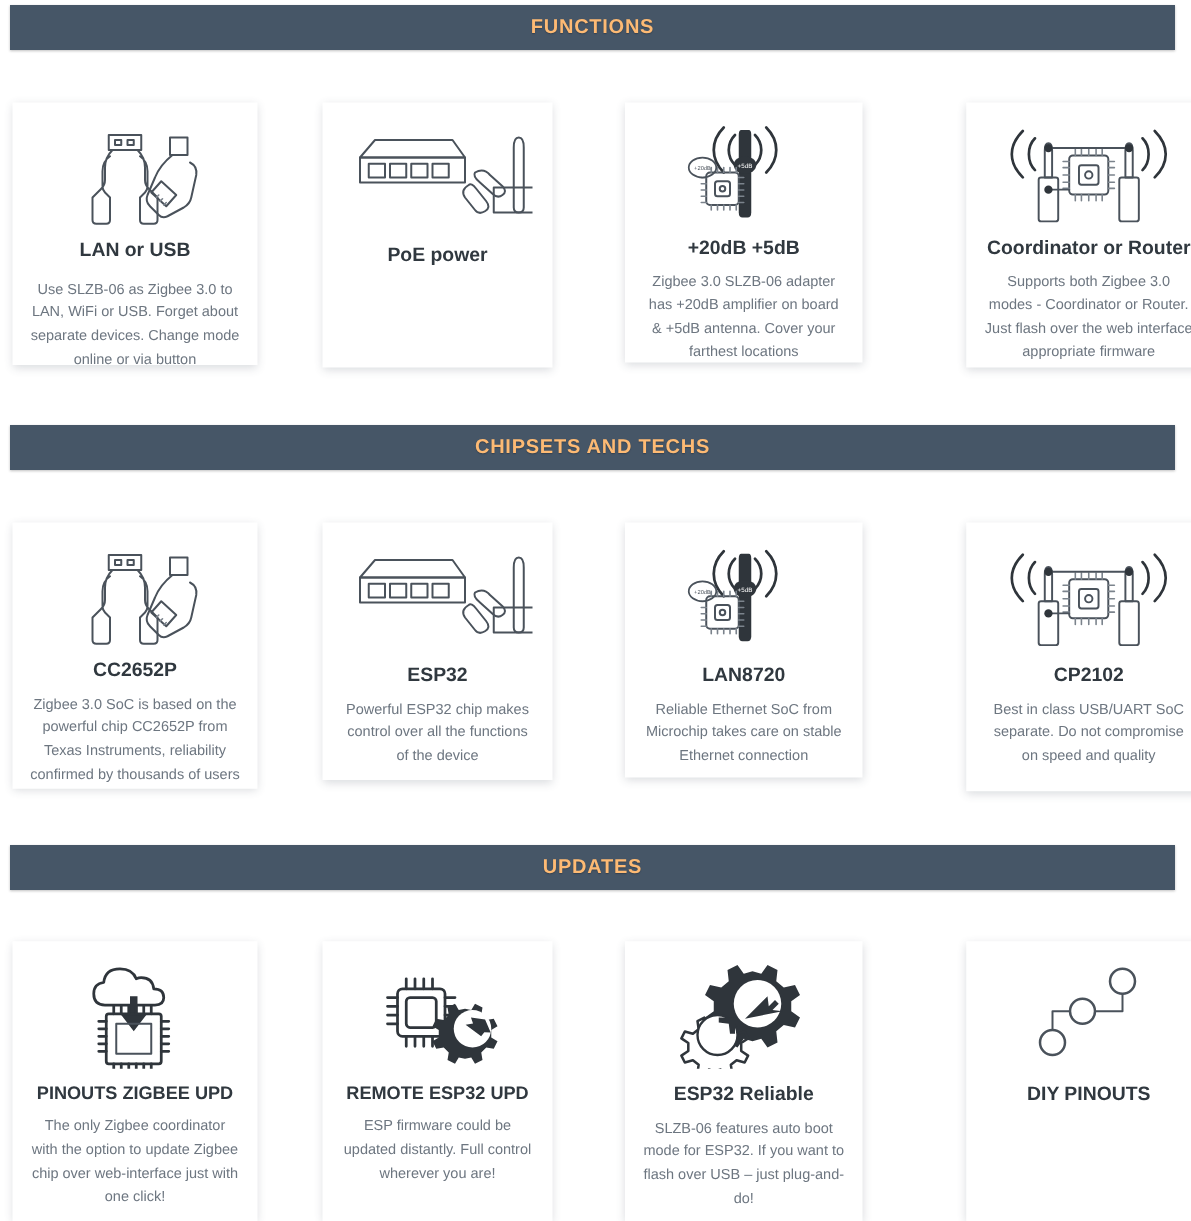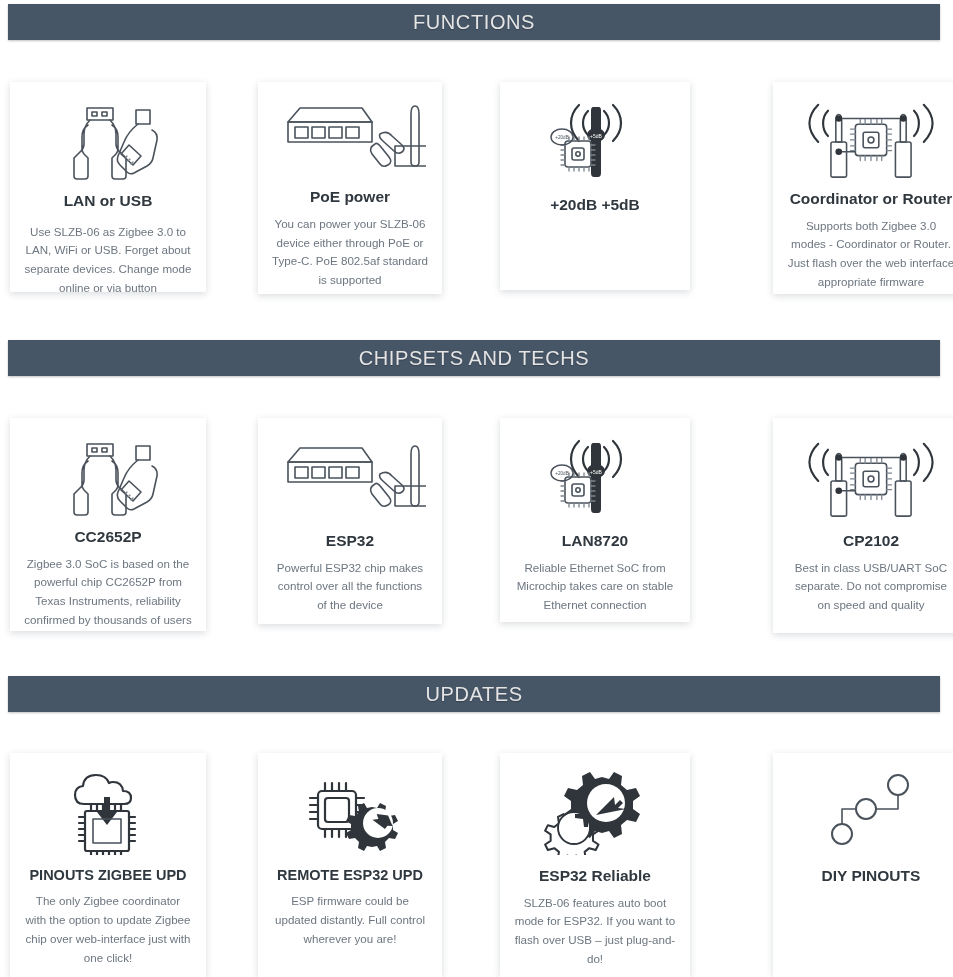--- a/index.html
+++ b/index.html
@@ -26,23 +26,23 @@
     left: 8px;
     width: 932px;
     height: 36px;
     background: #465667;
     display: flex;
     align-items: center;
     justify-content: center;
     box-shadow: 0 1px 2px rgba(0,0,0,0.25);
   }
   .section-bar .section-title {
-    color: #e5e5e5;
-    font-size: 20px;
-    font-weight: normal;
+    color: #fdba74;
+    font-size: 16px;
+    font-weight: bold;
     letter-spacing: 0.6px;
     text-shadow: 0 1px 1px rgba(0,0,0,0.25);
     white-space: nowrap;
   }
 
   
   .card {
     position: absolute;
     background: #ffffff;
     box-shadow: 0 2px 7px rgba(60,70,85,0.19);
@@ -154,21 +154,20 @@
         <rect class="stroke" x="38" y="31" width="13" height="11"></rect>
         <rect class="stroke" x="55" y="31" width="13" height="11"></rect>
         <rect class="stroke" x="72" y="31" width="13" height="11"></rect>
         <path class="stroke" d="M106 38 q7 -4 12 2 l10 9 q4 4 0 7 q-4 3 -8 -1 l-10 -9 q-6 -5 -4 -8 z"></path>
         <path class="stroke" d="M101 48 q-7 4 -3 10 l8 10 q3 4 8 1 q5 -3 1 -8 l-8 -10 q-4 -5 -6 -3 z"></path>
         <path class="stroke" d="M124 55 h54 v20 h-54 z" transform="translate(-3,-5)"></path>
         <path class="stroke" d="M141 10 q4 0 4 8 v48 q0 4 -4 4 q-4 0 -4 -4 v-48 q0 -8 4 -8 z" transform="translate(0,0)"></path>
       </svg>
     </div>
     <div class="card-title">PoE power</div>
-    <div class="card-desc tight">You can power your SLZB-06 device either through PoE or Type-C. PoE 802.5af standard is supported</div>
   </div>
 
   <div class="card r1 col3">
     <div class="icon-wrap">
       <svg width="120" height="86" viewBox="0 0 120 86">
         <path class="stroke-dark" d="M44 6 q-8 8 -8 18 q0 10 8 18"></path>
         <path class="stroke-dark" d="M53 12 q-5 5 -5 12 q0 7 5 12"></path>
         <path class="stroke-dark" d="M78 6 q8 8 8 18 q0 10 -8 18"></path>
         <path class="stroke-dark" d="M69 12 q5 5 5 12 q0 7 -5 12"></path>
         <path class="fill-dark" d="M58 8 h6 q2 0 2 4 v62 q0 4 -3 4 h-4 q-3 0 -3 -4 v-62 q0 -4 2 -4 z"></path>
@@ -181,20 +180,21 @@
           <path d="M34 42 v-4 M39 42 v-4 M44 42 v-4 M49 42 v-4 M54 42 v-4"></path>
           <path d="M34 68 v4 M39 68 v4 M44 68 v4 M49 68 v4 M54 68 v4"></path>
           <path d="M30 46 h-4 M30 51 h-4 M30 56 h-4 M30 61 h-4 M30 66 h-4"></path>
           <path d="M56 46 h4 M56 51 h4 M56 56 h4 M56 61 h4 M56 66 h4"></path>
         </g>
         <ellipse cx="27" cy="38" rx="11" ry="8" fill="none" stroke="#4a525b" stroke-width="1.4"></ellipse>
         <text x="27" y="40" font-size="4.6" fill="#4a525b" text-anchor="middle" font-family="Liberation Sans, sans-serif">+20dB</text>
       </svg>
     </div>
     <div class="card-title">+20dB +5dB</div>
+    <div class="card-desc tight">Zigbee 3.0 SLZB-06 adapter has +20dB amplifier on board &amp; +5dB antenna. Cover your farthest locations</div>
   </div>
 
   <div class="card r1 col4">
     <div class="icon-wrap">
       <svg width="176" height="86" viewBox="0 0 176 86">
         <path class="stroke-dark" d="M34 8 q-9 9 -9 19 q0 10 9 19"></path>
         <path class="stroke-dark" d="M44 14 q-5 5 -5 13 q0 8 5 13"></path>
         <path class="stroke-dark" d="M142 8 q9 9 9 19 q0 10 -9 19"></path>
         <path class="stroke-dark" d="M132 14 q5 5 5 13 q0 8 -5 13"></path>
         <path class="stroke" d="M55 18 q3 0 3 6 v22 h-6 v-22 q0 -6 3 -6 z"></path>

